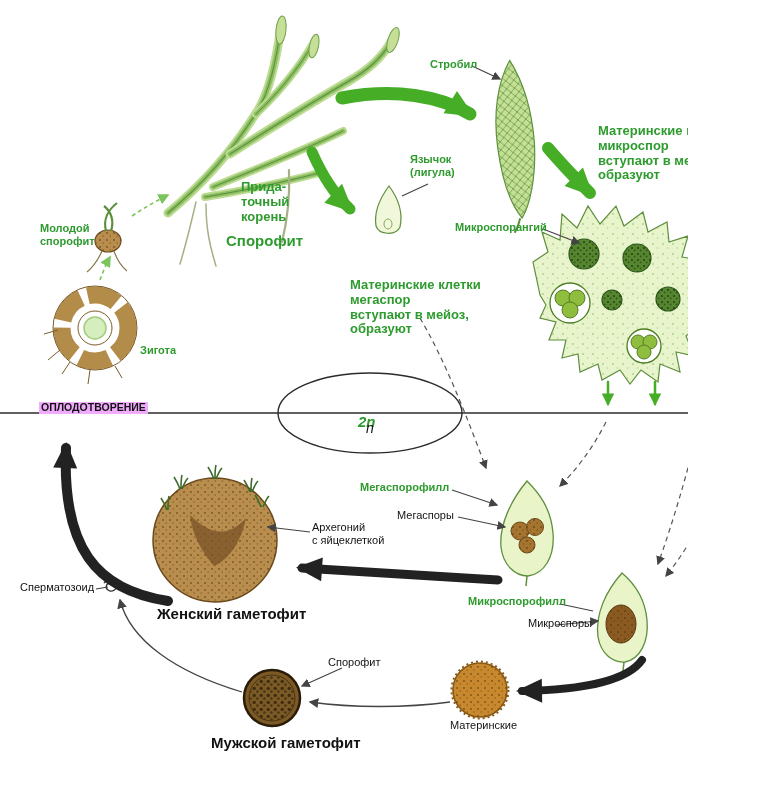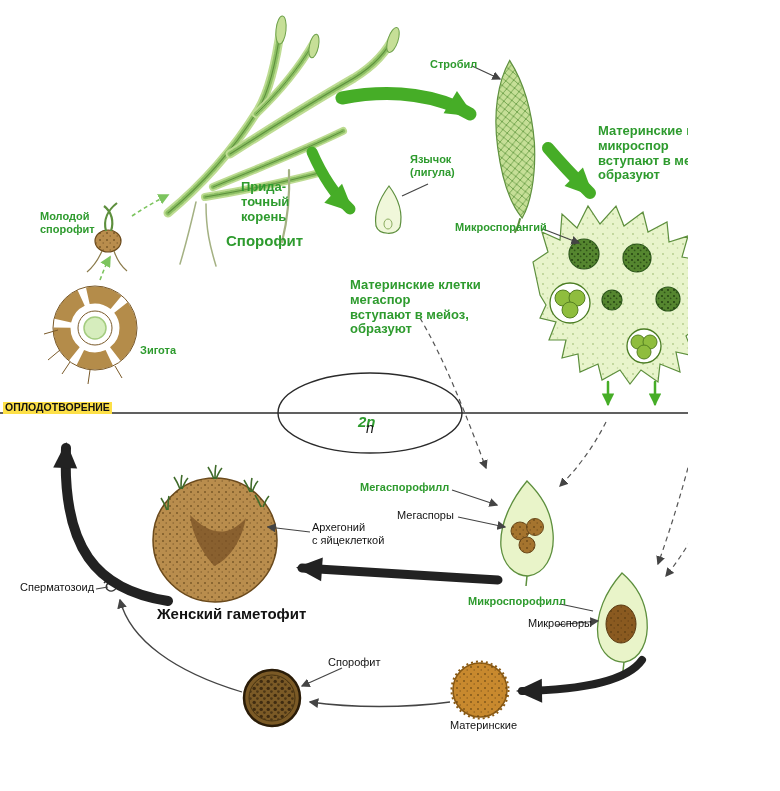--- a/index.html
+++ b/index.html
@@ -4,21 +4,21 @@
 <style>
   html,body{margin:0;padding:0;background:#fff;}
   .stage{position:relative;width:688px;height:791px;background:#fff;overflow:hidden;
          font-family:"Liberation Sans","DejaVu Sans",sans-serif;}
   .stage svg{position:absolute;left:0;top:0;}
   .lbl{position:absolute;white-space:pre-line;line-height:1.14;font-size:11px;}
   .green{color:#2e9b2e;font-weight:700;}
   .black{color:#121212;}
   .small{font-size:13px;}
   .title{font-size:15px;font-weight:700;}
-  .online{background:#fde047;padding:0 2px;font-weight:700;font-size:10.5px;color:#121212;}
+  .online{background:#f0abfc;padding:0 2px;font-weight:700;font-size:10.5px;color:#121212;margin-left:36px;}
   .ploidy2n{font-style:italic;font-weight:700;font-size:15px;color:#2e9b2e;}
   .ploidyn{font-style:italic;font-size:14px;color:#121212;}
 </style>
 </head>
 <body>
 
 <div class="stage">
 
 <svg width="780" height="791" viewBox="0 0 780 791">
   <defs>
@@ -251,35 +251,36 @@
 <div class="lbl green" style="left:430px;top:58px;">Стробил</div>
 <div class="lbl green" style="left:410px;top:153px;">Язычок
 (лигула)</div>
 <div class="lbl green small" style="left:598px;top:124px;width:178px;">Материнские клетки микроспор
 вступают в мейоз,
 образуют</div>
 <div class="lbl green" style="left:455px;top:221px;">Микроспорангий</div>
 <div class="lbl green small" style="left:241px;top:180px;">Прида-
 точный
 корень</div>
-<div class="lbl green" style="left:40px;top:210px;">Молодой
+<div class="lbl green" style="left:40px;top:222px;">Молодой
 спорофит</div>
 <div class="lbl green title" style="left:226px;top:232px;">Спорофит</div>
 <div class="lbl green small" style="left:350px;top:278px;width:178px;">Материнские клетки мегаспор
 вступают в мейоз,
 образуют</div>
 <div class="lbl green" style="left:140px;top:344px;">Зигота</div>
 <div class="lbl online" style="left:3px;top:402px;">ОПЛОДОТВОРЕНИЕ</div>
 <div class="lbl online" style="left:706px;top:402px;">МЕЙОЗ</div>
 <div class="lbl ploidy2n" style="left:358px;top:385px;margin-top:28px;">2n</div>
 <div class="lbl ploidyn" style="left:366px;top:421px;">n</div>
 <div class="lbl green" style="left:360px;top:481px;">Мегаспорофилл</div>
 <div class="lbl black" style="left:397px;top:509px;">Мегаспоры</div>
 <div class="lbl black" style="left:312px;top:521px;">Архегоний
 с яйцеклеткой</div>
 <div class="lbl black title" style="left:157px;top:605px;text-align:center;">Женский гаметофит</div>
 <div class="lbl black" style="left:20px;top:581px;text-align:right;">Сперматозоид</div>
 <div class="lbl green" style="left:468px;top:595px;">Микроспорофилл</div>
 <div class="lbl black" style="left:496px;top:617px;margin-left:32px;">Микроспоры</div>
 <div class="lbl black" style="left:328px;top:656px;">Спорофит</div>
+<div class="lbl black title" style="left:211px;top:734px;">Мужской гаметофит</div>
 <div class="lbl black" style="left:450px;top:719px;">Материнские</div>
 
 </div>
 
 </body></html>

